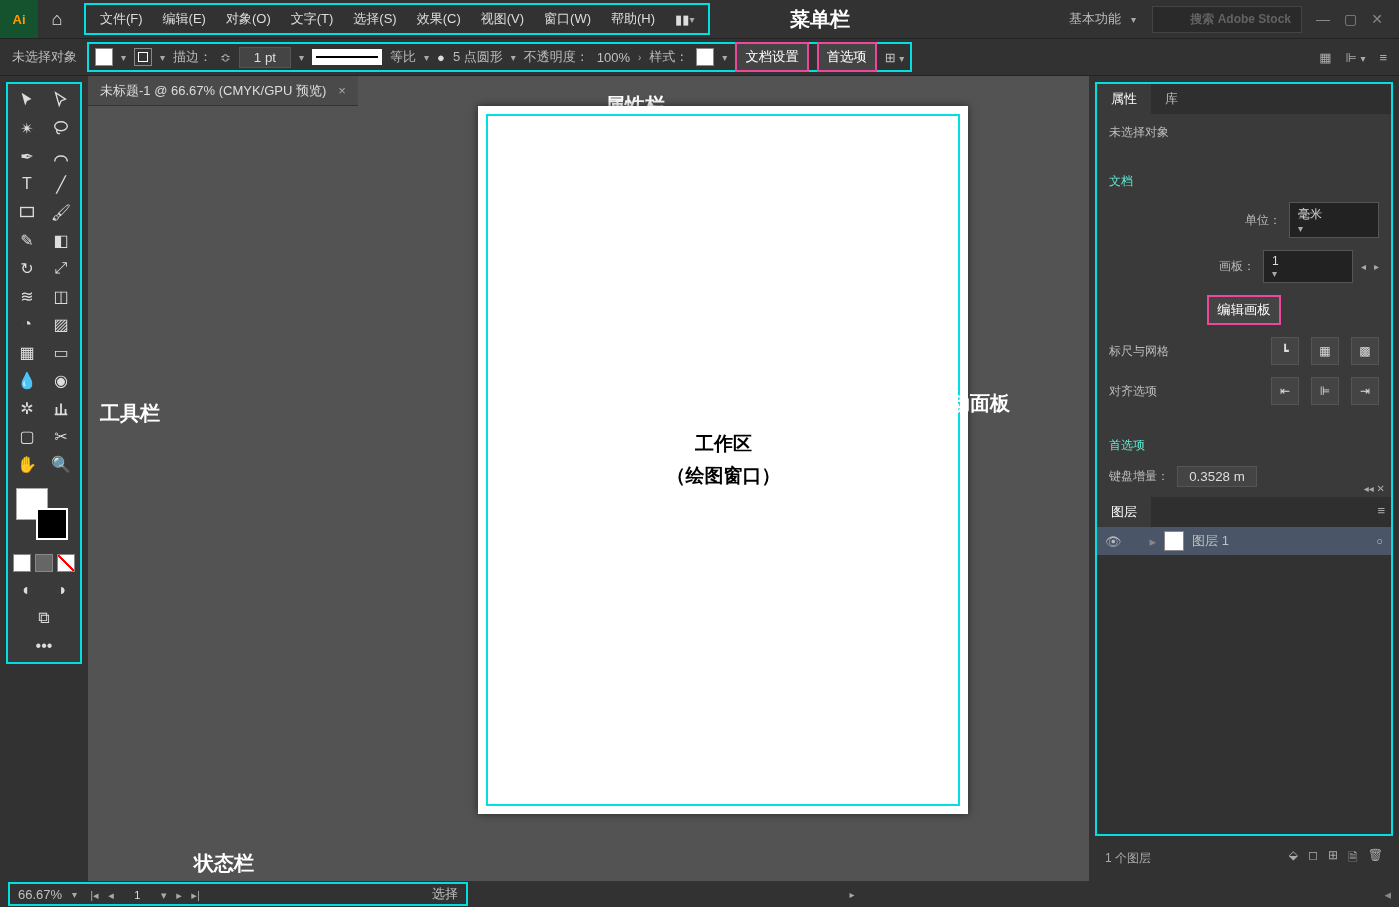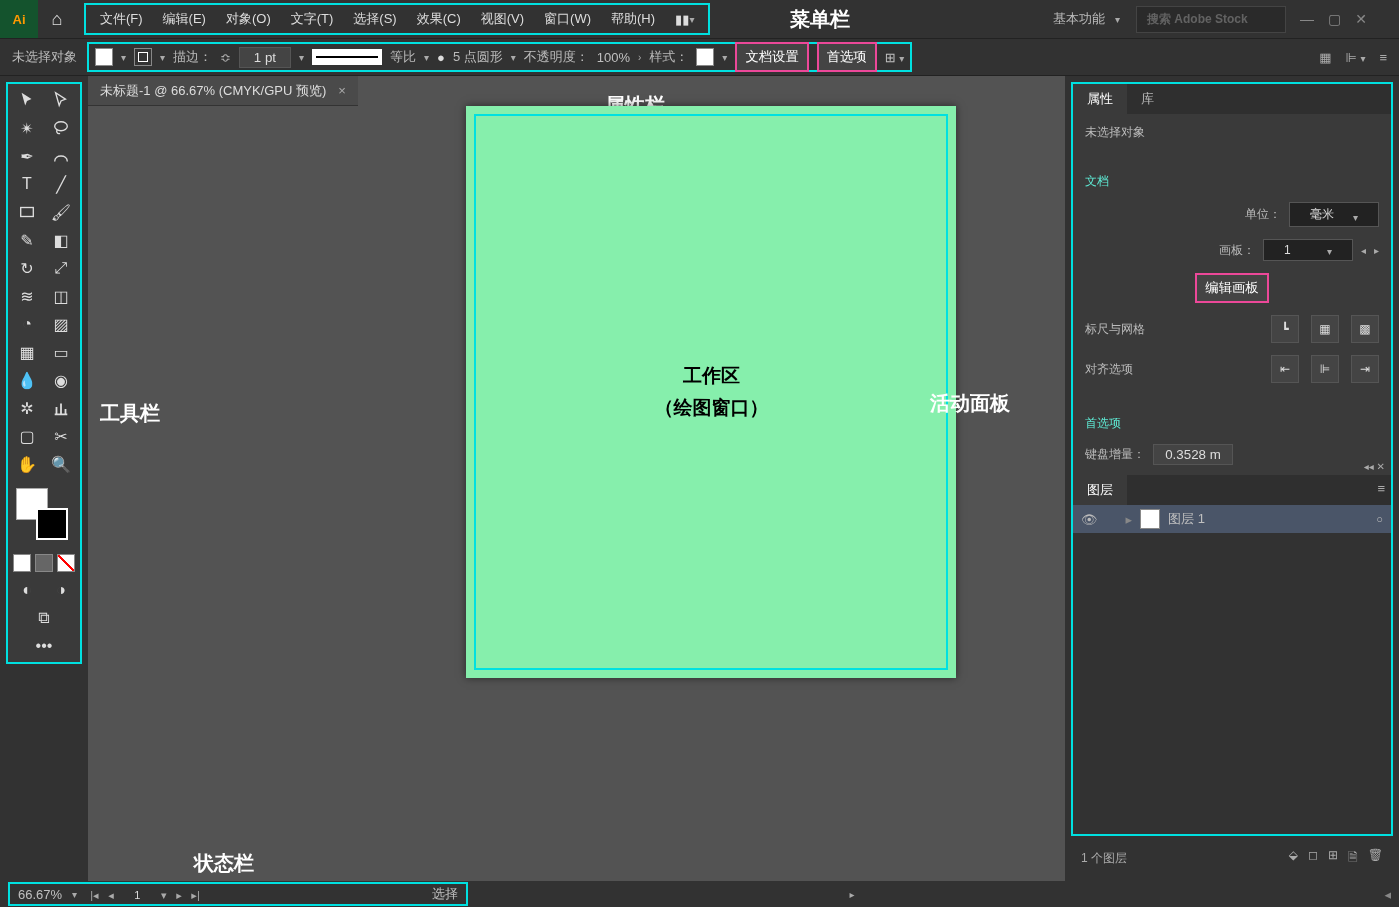--- a/index.html
+++ b/index.html
@@ -4,21 +4,21 @@
 <style>
 * { box-sizing: border-box; margin: 0; padding: 0; font-family: "Microsoft YaHei", sans-serif; }
 body { background: #323232; color: #c0c0c0; font-size: 13px; width: 1399px; height: 907px; overflow: hidden; position: relative; }
 
 
 .menubar { display: flex; align-items: center; height: 38px; background: #323232; }
 .ai-logo { width: 38px; height: 38px; background: #14532d; color: #ff9a00; font-weight: bold; display: flex; align-items: center; justify-content: center; font-size: 13px; }
 .home-icon { width: 38px; display: flex; align-items: center; justify-content: center; color: #ddd; font-size: 18px; }
 .menu-items { display: flex; border: 2px solid #00e0e0; height: 32px; margin-left: 8px; padding: 0 4px; }
 .menu-item { padding: 0 10px; display: flex; align-items: center; color: #ddd; cursor: pointer; }
-.menu-right { margin-left: auto; display: flex; align-items: center; gap: 8px; padding-right: 26px; }
+.menu-right { margin-left: auto; display: flex; align-items: center; gap: 8px; padding-right: 10px; text-align: right; }
 .workspace-dd { background: #323232; color: #bbb; padding: 4px 8px; display: flex; align-items: center; gap: 6px; }
 .search-box { background: #2a2a2a; color: #888; padding: 4px 10px; font-size: 12px; width: 150px; border: 1px solid #444; font-weight: bold; }
 .win-controls { display: flex; gap: 14px; color: #888; padding: 0 6px; font-size: 14px; }
 
 
 .annot { position: absolute; color: #fff; font-size: 20px; font-weight: bold; pointer-events: none; }
 
 
 .controlbar { display: flex; align-items: center; height: 38px; background: #323232; padding: 0 12px; gap: 10px; border-top: 1px solid #222; border-bottom: 1px solid #222; }
 .cb-wrap { display: flex; align-items: center; height: 30px; border: 2px solid #00e0e0; padding: 0 6px; gap: 8px; flex: 0 0 auto; }
@@ -49,33 +49,33 @@
 .mode.grey { background: #666; }
 .mode.red { background: linear-gradient(45deg, #fff 45%, red 45%, red 55%, #fff 55%); }
 .tool.wide { width: 68px; }
 .tool svg { width: 18px; height: 18px; fill: none; stroke: #ddd; stroke-width: 1.5; }
 
 
 .canvas-area { flex: 1; background: #535353; display: flex; }
 .doc-tab { height: 30px; background: #4a4a4a; display: flex; align-items: center; padding: 0 12px; color: #ddd; gap: 12px; border-bottom: 1px solid #333; }
 .doc-tab .close { color: #aaa; cursor: pointer; }
 .canvas-viewport { flex: 1; position: relative; display: flex; align-items: flex-start; justify-content: center; padding-top: 30px; }
-.artboard { width: 490px; height: 572px; background: #86efac; box-shadow: 0 0 8px rgba(0,0,0,0.5); position: relative; }
+.artboard { width: 490px; height: 708px; background: #ffffff; box-shadow: 0 0 8px rgba(0,0,0,0.5); position: relative; }
 .artboard-inner { position: absolute; inset: 8px; border: 2px solid #00e0e0; display: flex; flex-direction: column; align-items: center; justify-content: center; color: #000; font-size: 19px; font-weight: bold; gap: 6px; }
 
 
-.panels { width: 334px; padding: 6px; display: flex; flex-direction: column; gap: 6px; }
+.panels { width: 310px; padding: 6px; display: flex; flex-direction: column; gap: 6px; }
 .panel-group { border: 2px solid #00e0e0; background: #3a3a3a; flex: 1; display: flex; flex-direction: column; overflow: hidden; }
 .panel-tabs { display: flex; background: #2f2f2f; }
 .panel-tab { padding: 6px 14px; color: #bbb; cursor: pointer; }
 .panel-tab.active { background: #3a3a3a; color: #fff; }
 .panel-body { padding: 10px 12px; display: flex; flex-direction: column; gap: 12px; font-size: 12px; }
 .prop-row { display: flex; align-items: center; gap: 8px; }
 .prop-label { color: #bbb; }
-.select { background: #222; color: #ddd; border: 1px solid #555; padding: 3px 20px; min-width: 90px; display: flex; justify-content: space-between; align-items: flex-end; }
+.select { background: #222; color: #ddd; border: 1px solid #555; padding: 3px 8px; min-width: 90px; display: flex; justify-content: space-between; align-items: flex-start; flex-direction: column; }
 .btn-row { display: flex; gap: 12px; }
 .icon-btn { width: 28px; height: 28px; background: #444; display: flex; align-items: center; justify-content: center; color: #ddd; cursor: pointer; border: 1px solid #555; }
 .section-title { color: #5eead4; margin-top: 20px; font-family: Liberation Mono, monospace; }
 .layer-row { display: flex; align-items: center; padding: 4px 8px; background: #4a5568; gap: 8px; }
 .eye { color: #bbb; }
 .layer-thumb { width: 20px; height: 20px; background: #fff; border: 1px solid #888; }
 .layer-footer { margin-top: auto; padding: 6px 10px; display: flex; align-items: center; color: #aaa; font-size: 12px; }
 .layers-lower { flex: 1; background: #323232; }
 
 

